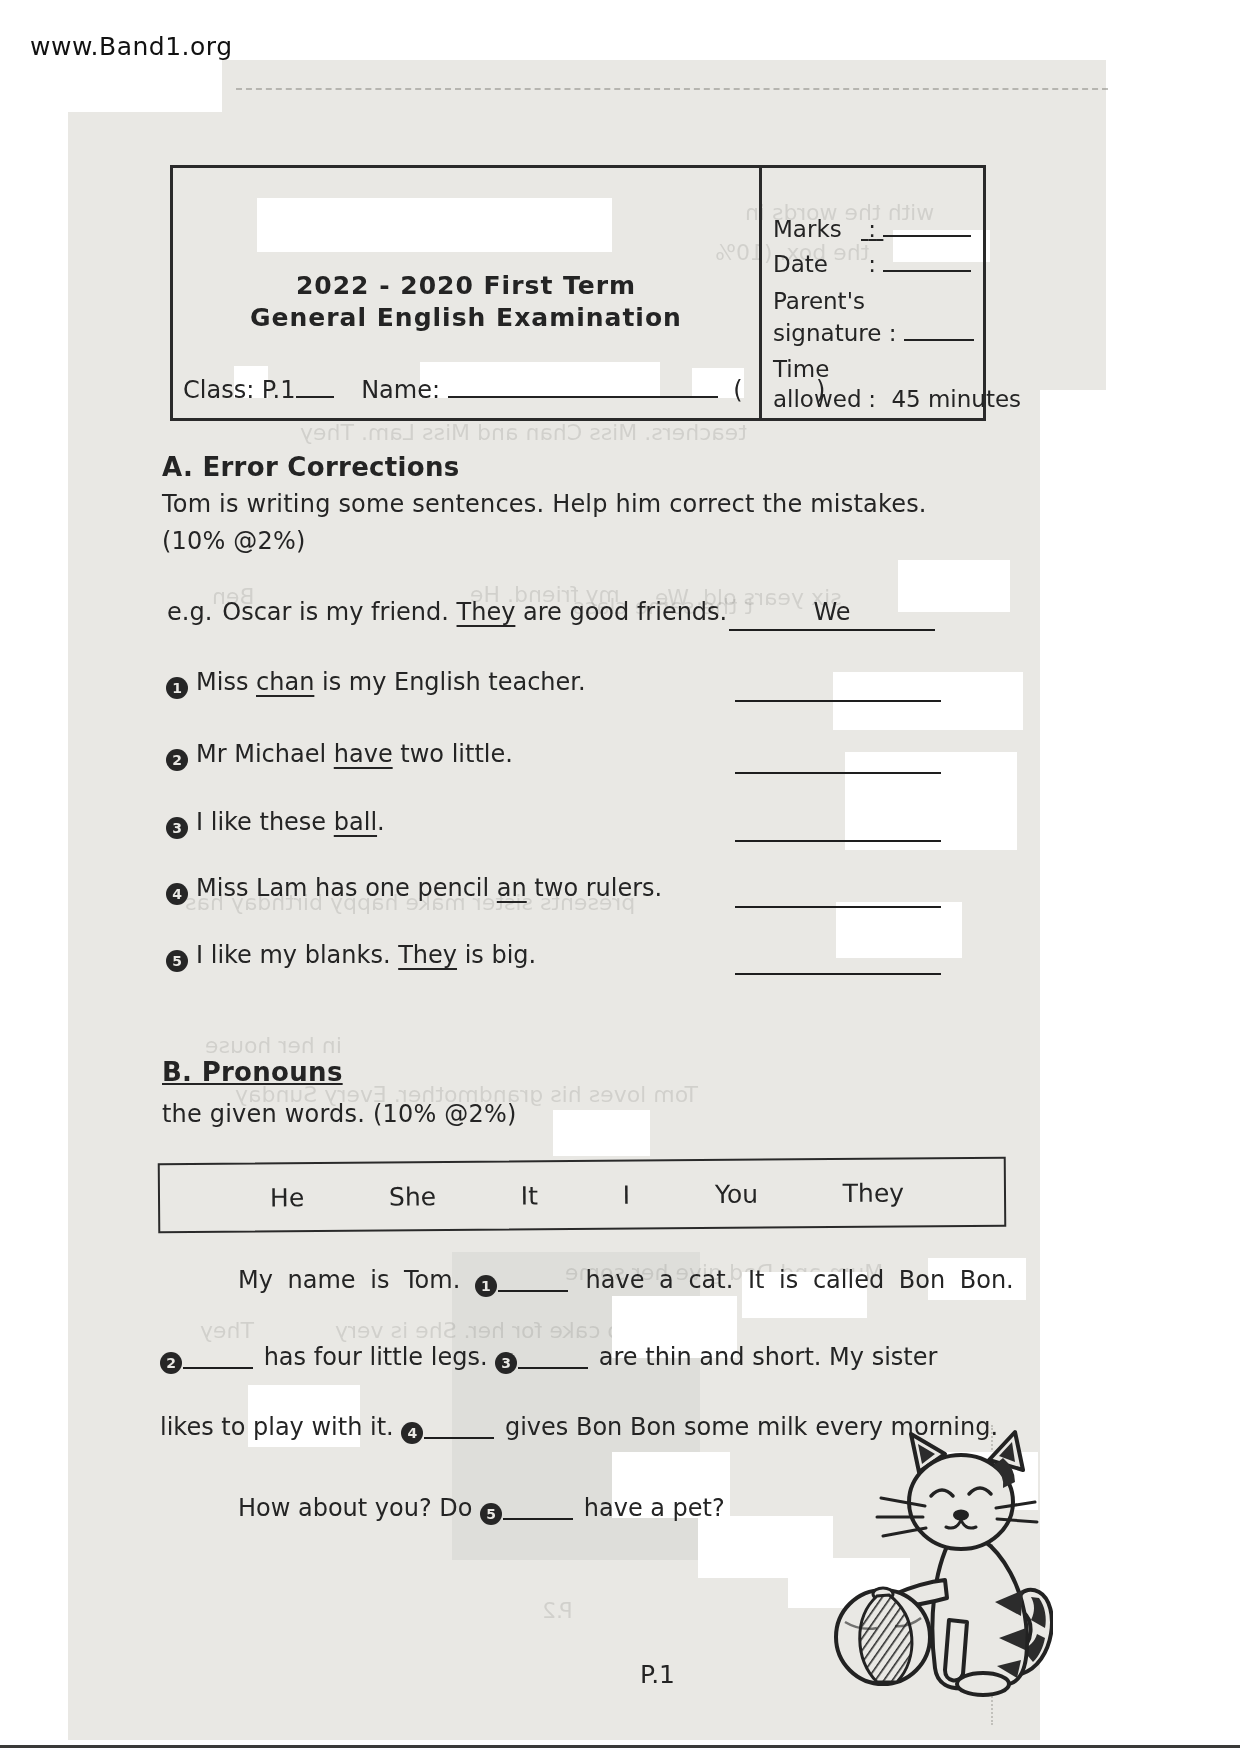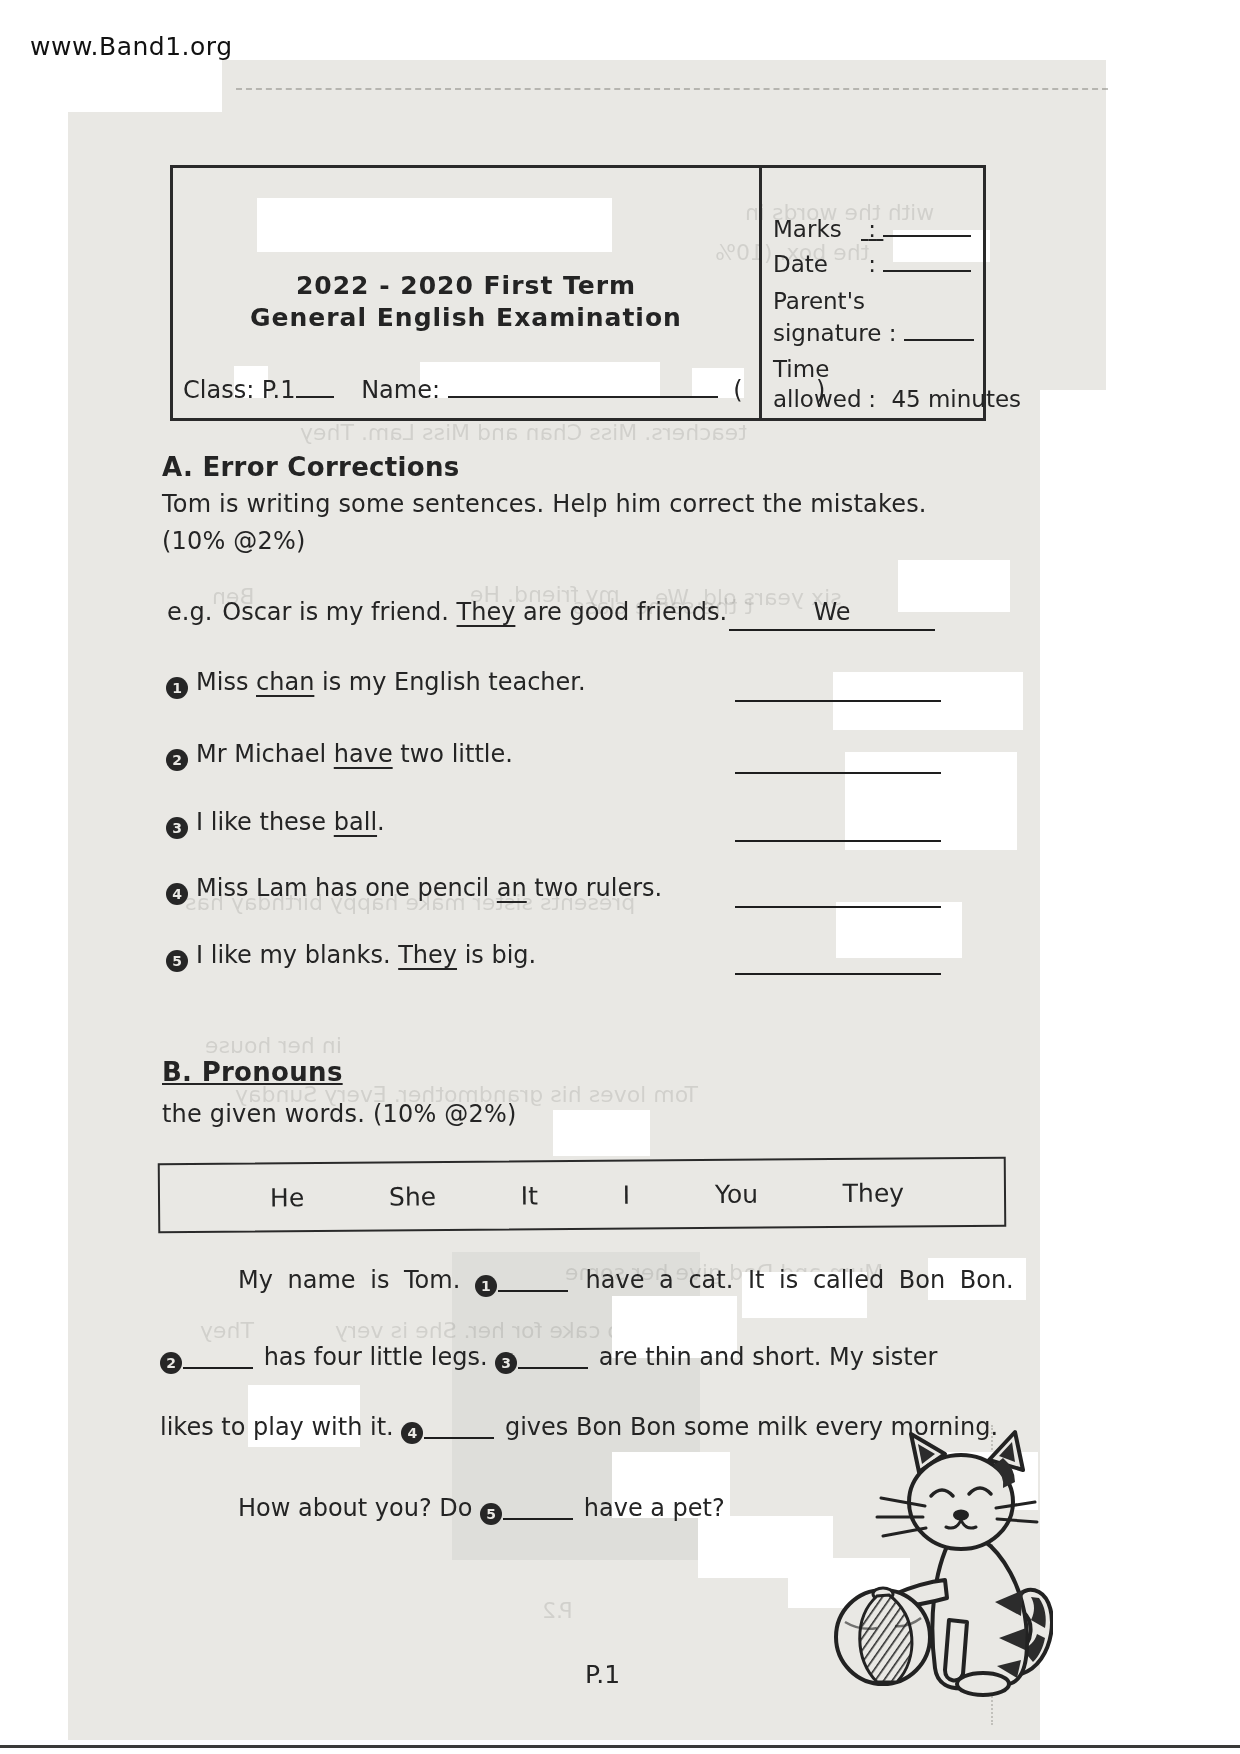--- a/index.html
+++ b/index.html
@@ -44,21 +44,21 @@
 
   
   .wbank{position:absolute; left:158px; top:1160px; width:848px; height:70px; border:2.5px solid #2a2a2a;
          display:flex; align-items:center; justify-content:space-between; padding:0 100px 0 110px; box-sizing:border-box;
          font-size:25px; transform:rotate(-0.45deg);}
   
   .b-line{position:absolute; font-size:24px; white-space:nowrap;}
   .b-blank{display:inline-block; width:70px; border-bottom:2.5px solid #1e1e1e; height:22px; margin:0 3px 0 0; vertical-align:-4px;}
   .b-line .cnum{margin-right:1px;}
 
-  .pageno{position:absolute; left:585px; top:1660px; width:90px; text-align:left; font-size:25px;}
+  .pageno{position:absolute; left:585px; top:1660px; width:90px; text-align:right; font-size:25px;}
 
   .bleed{position:absolute; transform:scaleX(-1); color:#5a5a55; opacity:.16; font-size:22px; white-space:nowrap; filter:blur(.4px);}
   .redact{position:absolute; background:#ffffff;}
   .cat-wrap{position:absolute; left:833px; top:1422px;}
 </style>
 </head>
 <body>
 
 <div id="canvas">
 

